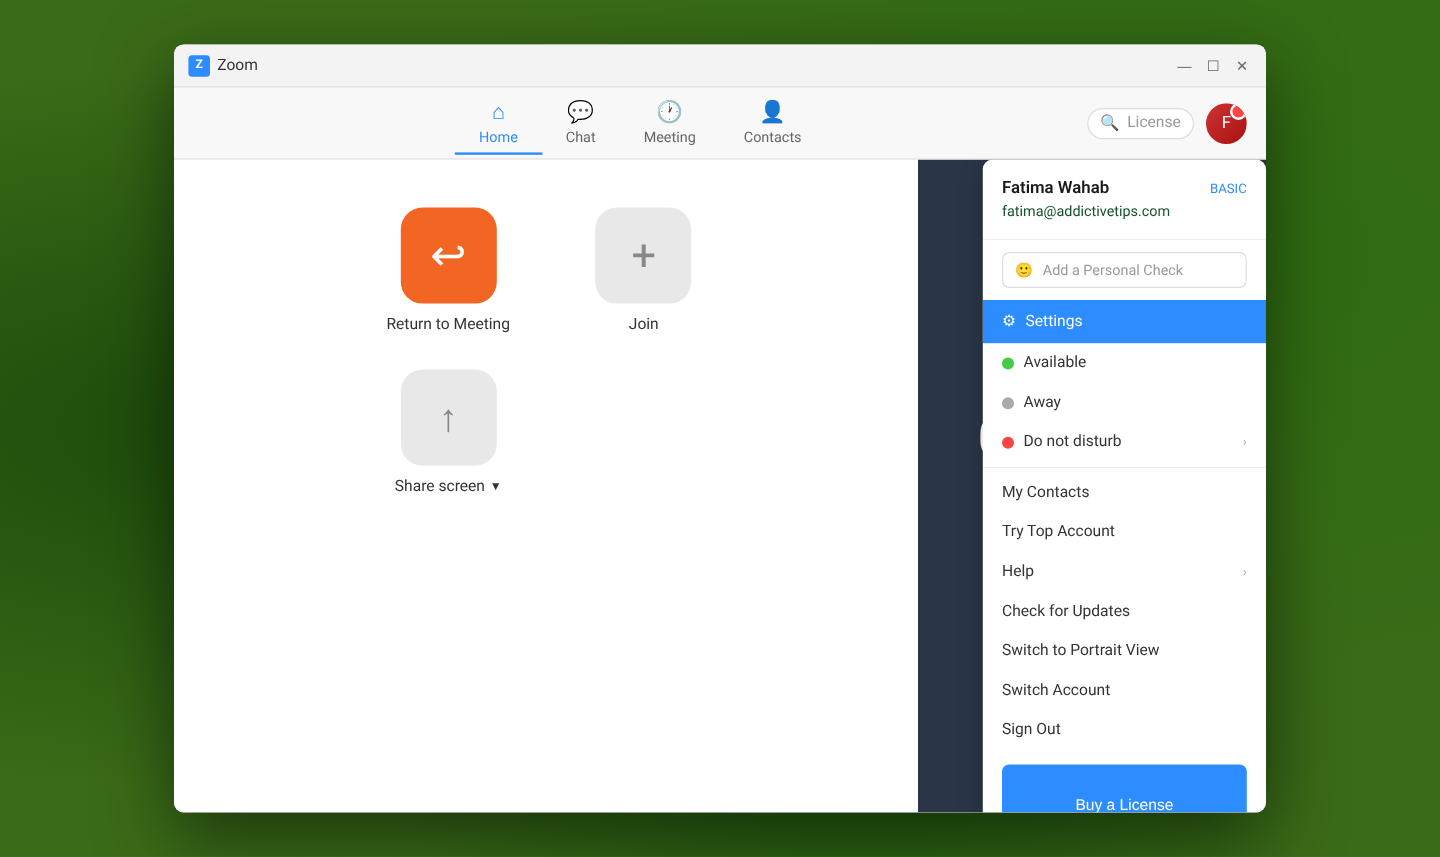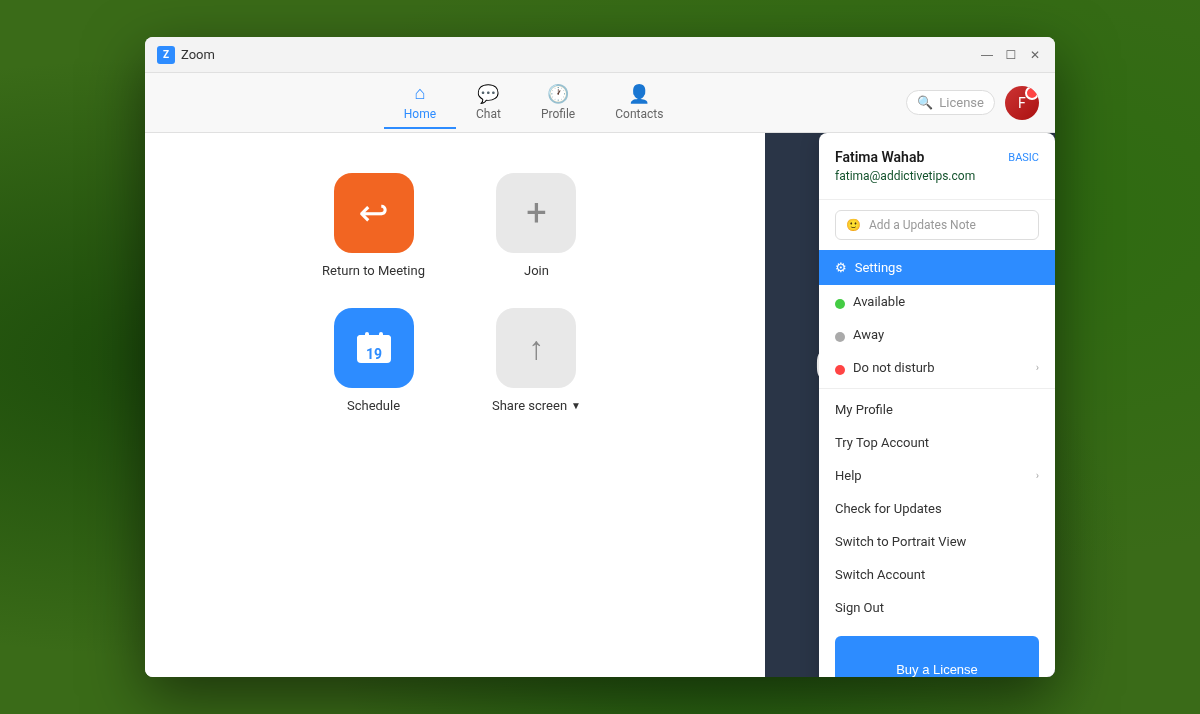--- a/index.html
+++ b/index.html
@@ -343,21 +343,21 @@
       display: flex;
       align-items: center;
       justify-content: space-between;
       padding: 9px 16px;
       font-size: 13px;
       color: #333;
       cursor: pointer;
     }
     .menu-item-left {
       display: flex;
-      align-items: flex-end;
+      align-items: center;
       gap: 8px;
     }
     .menu-chevron {
       font-size: 11px;
       color: #aaa;
     }
 
     .buy-license-btn {
       margin: 12px 16px 16px;
       background: #2d8cff;
@@ -394,21 +394,21 @@
       <div class="nav-tab active">
         <span class="nav-tab-icon">⌂</span>
         <span>Home</span>
       </div>
       <div class="nav-tab">
         <span class="nav-tab-icon">💬</span>
         <span>Chat</span>
       </div>
       <div class="nav-tab">
         <span class="nav-tab-icon">🕐</span>
-        <span>Profile</span>
+        <span>Meeting</span>
       </div>
       <div class="nav-tab">
         <span class="nav-tab-icon">👤</span>
         <span>Contacts</span>
       </div>
     </div>
     <div class="nav-search">
       <span>🔍</span>
       <span>License</span>
     </div>
@@ -429,33 +429,20 @@
           <span class="action-label">Return to Meeting</span>
         </div>
 
         <div class="action-item">
           <div class="action-btn gray">
             <span style="font-size:36px;color:#888;">+</span>
           </div>
           <span class="action-label">Join</span>
         </div>
 
-        <div class="action-item">
-          <div class="action-btn blue" style="font-size:28px;color:white;">
-            <svg width="42" height="42" viewBox="0 0 42 42">
-              <rect x="4" y="8" width="34" height="28" rx="4" fill="white"></rect>
-              <rect x="4" y="8" width="34" height="11" rx="4" fill="white"></rect>
-              <rect x="4" y="15" width="34" height="4" fill="white"></rect>
-              <text x="21" y="32" text-anchor="middle" fill="#2d8cff" font-size="14" font-weight="bold">19</text>
-              <rect x="12" y="5" width="4" height="8" rx="2" fill="white"></rect>
-              <rect x="26" y="5" width="4" height="8" rx="2" fill="white"></rect>
-            </svg>
-          </div>
-          <span class="action-label">Schedule</span>
-        </div>
 
         <div class="action-item">
           <div class="action-btn gray">
             <span style="font-size:32px;color:#888;">↑</span>
           </div>
           <span class="action-label">
             Share screen <span style="font-size:10px;">▼</span>
           </span>
         </div>
 
@@ -475,21 +462,21 @@
         <div class="profile-name-row">
           <span class="profile-name">Fatima Wahab</span>
           <span class="profile-badge">BASIC</span>
         </div>
         <div class="profile-email">fatima@addictivetips.com</div>
       </div>
 
       
       <div class="personal-note">
         <span>🙂</span>
-        <span>Add a Updates Note</span>
+        <span>Add a Personal Check</span>
       </div>
 
       
       <div class="settings-item active">
         <span>⚙</span>
         <span>Settings</span>
       </div>
 
       
       <div class="menu-item">
@@ -509,21 +496,21 @@
           <span class="status-dot dot-red"></span>
           <span>Do not disturb</span>
         </div>
         <span class="menu-chevron">›</span>
       </div>
 
       <div class="menu-divider"></div>
 
       
       <div class="menu-item">
-        <span>My Profile</span>
+        <span>My Contacts</span>
       </div>
       <div class="menu-item">
         <span>Try Top Account</span>
       </div>
       <div class="menu-item">
         <span>Help</span>
         <span class="menu-chevron">›</span>
       </div>
       <div class="menu-item">
         <span>Check for Updates</span>

